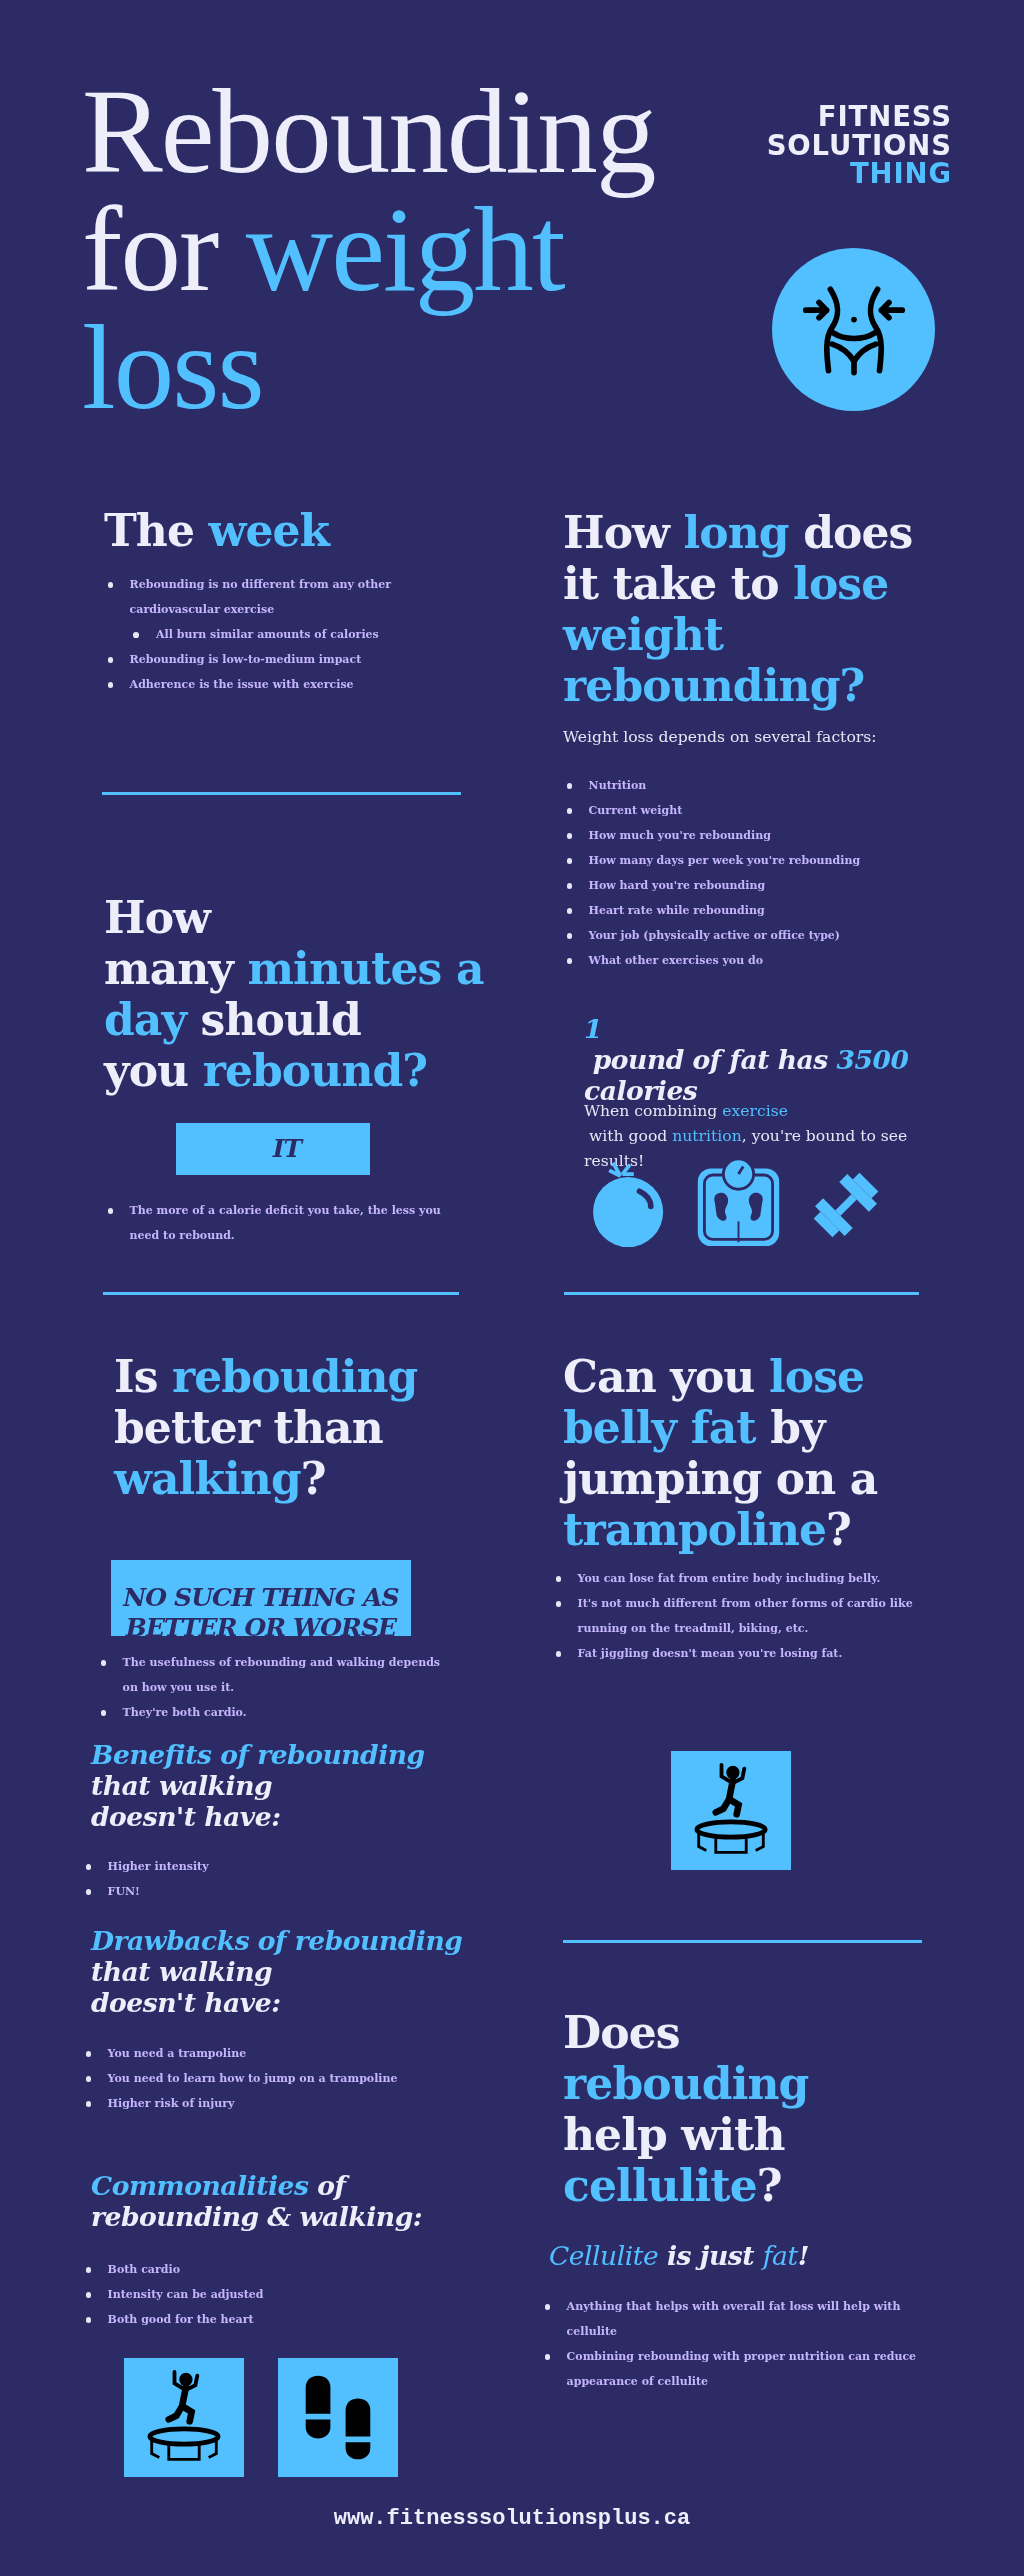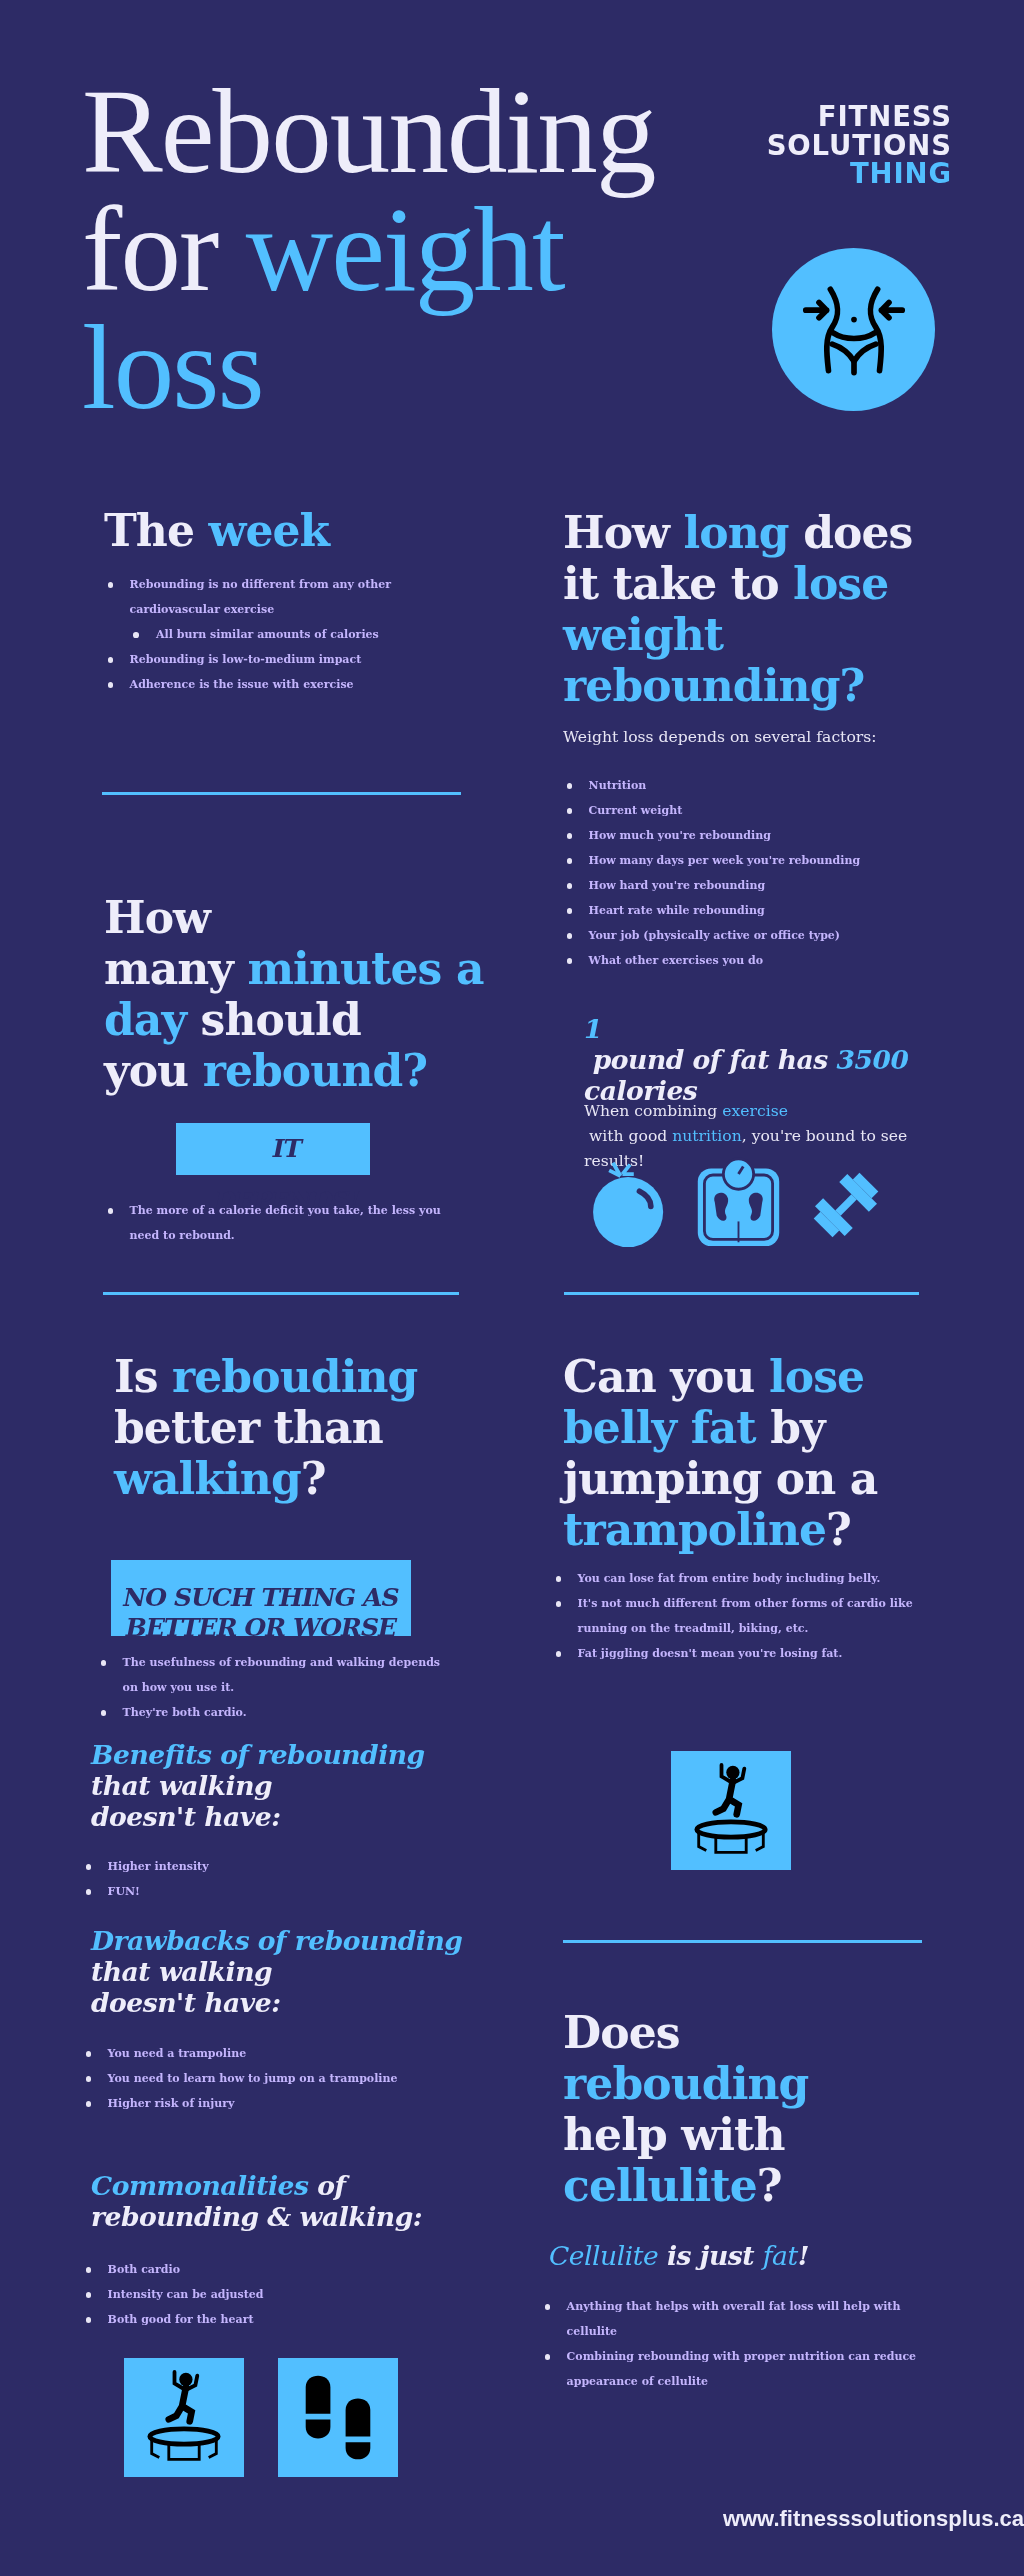--- a/index.html
+++ b/index.html
@@ -32,21 +32,21 @@
   .divider { height: 2.8px; background: #52bfff; }
 
   .badge { background: #52bfff; color: #2d2b66; font-family: "DejaVu Serif", serif; font-style: italic; font-weight: bold; text-align: center; letter-spacing: -0.9px; }
 
   .it-h { font-family: "DejaVu Serif", serif; font-style: italic; font-weight: bold; font-size: 26.6px; line-height: 31px; letter-spacing: -0.5px; }
 
   .para { font-family: "DejaVu Serif", serif; font-size: 15.6px; line-height: 25px; color: #e8e6f5; }
 
   .icon-box { background: #52bfff; display: flex; align-items: center; justify-content: center; }
 
-  .footer { left: 0; width: 1024px; top: 2506px; text-align: right; font-family: Liberation Sans, sans-serif; font-weight: bold; font-size: 22px; color: #eeedfa; }
+  .footer { left: 0; width: 1024px; top: 2506px; text-align: center; font-family: Liberation Mono, monospace; font-weight: bold; font-size: 22px; color: #eeedfa; }
 </style>
 </head>
 <body>
 
 <div class="abs main-title">
   <div><span class="wh">Rebounding</span></div>
   <div><span class="wh" style="white-space:pre">for </span><span class="hl">weight</span></div>
   <div><span class="hl">loss</span></div>
 </div>
 

